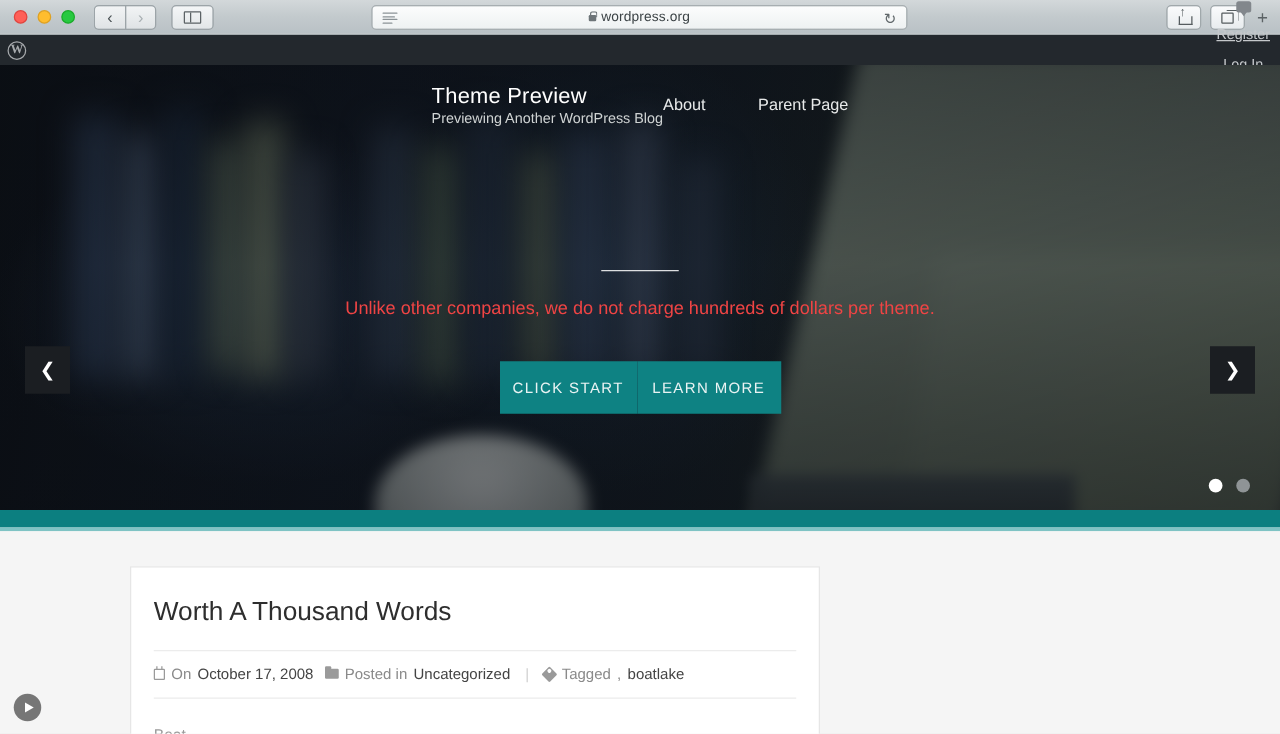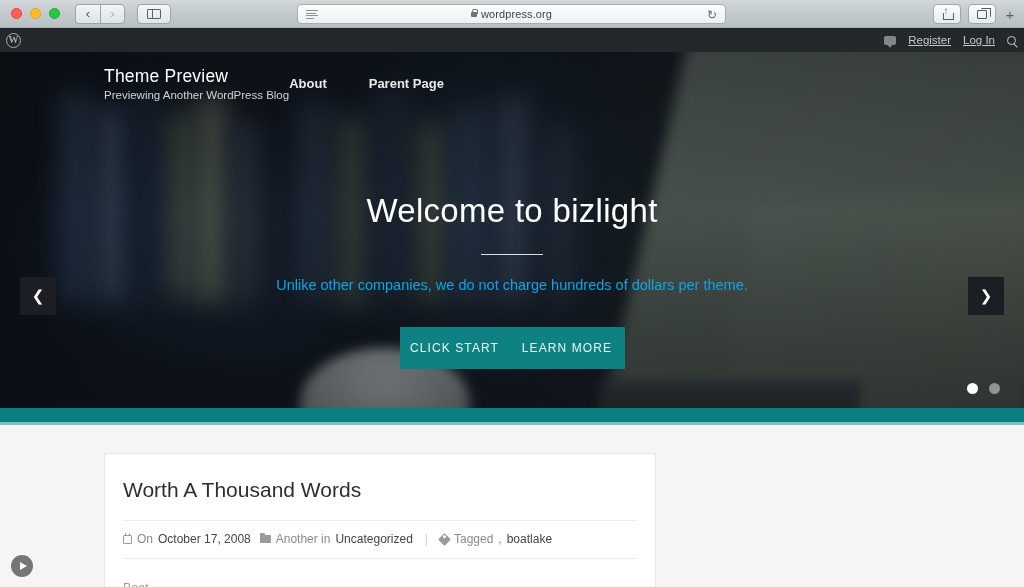--- a/index.html
+++ b/index.html
@@ -73,21 +73,21 @@
   .adminbar{
     position:relative; width:1024px; height:24px; background:#23282d;
     display:flex; align-items:center; color:#c5c8cb; font-size:11px;
   }
   .wp-logo{
     margin-left:6px; width:15px; height:15px; border-radius:50%;
     border:1.3px solid #a7aaad; color:#a7aaad;
     font-family:"Liberation Serif", serif; font-weight:bold; font-size:10px;
     display:flex; align-items:center; justify-content:center; line-height:1;
   }
-  .ab-right{ position:absolute; right:8px; display:flex; align-items:center; gap:12px; }
+  .ab-right{ position:absolute; right:8px; display:flex; align-items:center; gap:12px;flex-direction:column; }
   .comment-ico{ width:12px; height:9px; background:#82878c; border-radius:2px; position:relative; }
   .comment-ico:after{ content:""; position:absolute; left:3px; bottom:-3px; border-left:3px solid transparent; border-right:3px solid transparent; border-top:4px solid #82878c; }
   .ab-link{ color:#c5c8cb; font-size:11.5px; }
   .search-ico{ width:9px; height:9px; border:1.4px solid #c5c8cb; border-radius:50%; position:relative; }
   .search-ico:after{ content:""; position:absolute; right:-3px; bottom:-2.5px; width:5px; height:1.4px; background:#c5c8cb; transform:rotate(45deg); }
 
   
   .hero{
     position:relative; width:1024px; height:356px; overflow:hidden;
     background:#0d1016;
@@ -121,34 +121,34 @@
     position:absolute; left:600px; bottom:-18px; width:260px; height:46px;
     background:linear-gradient(180deg,#3b4348,#262c30); filter:blur(5px); opacity:.85;
   }
   .hero-tint{
     position:absolute; inset:0;
     background:linear-gradient(180deg, rgba(10,14,20,.55), rgba(10,14,20,.35) 45%, rgba(10,14,20,.55));
   }
 
   .hero-head{
     position:absolute; top:0; left:0; right:0; height:62px;
-    display:flex; align-items:center; justify-content:flex-start;
+    display:flex; align-items:center; justify-content:center;
     padding:0 104px; z-index:5;
   }
   .brand-title{ color:#fff; font-size:17.5px; font-weight:400; letter-spacing:.2px; line-height:1.3; }
   .brand-tag{ color:#cfd3d3; font-size:11.5px; margin-top:2px; }
-  .nav{ display:flex; gap:42px;font-weight:bold; }
+  .nav{ display:flex; gap:42px; }
   .nav a{ color:#e8eaea; font-size:13px; text-decoration:none; }
 
   .hero-body{
     position:absolute; left:0; right:0; top:140px; text-align:center; z-index:5;
   }
   .hero-title{ color:#fff; font-size:33px; font-weight:400; letter-spacing:.3px; }
   .hero-rule{ width:62px; height:1px; background:rgba(255,255,255,.85); margin:24px auto 22px; }
-  .hero-sub{ color:#0ea5e9; font-size:14.5px; font-weight:300; }
+  .hero-sub{ color:#ef4444; font-size:14.5px; font-weight:300; }
   .hero-btns{ margin-top:34px; display:flex; gap:0; justify-content:center; }
   .btn{
     background:#0e8283; color:#e9f3f3; border:none;
     font-size:12px; letter-spacing:1.1px; padding:14px 0; width:110px;
     font-family:"Liberation Sans", sans-serif; cursor:pointer;
   }
   .btn.wide{ width:115px; }
 
   .slider-arrow{
     position:absolute; top:225px; width:36px; height:38px;
@@ -283,21 +283,20 @@
       <div class="brand-title">Theme Preview</div>
       <div class="brand-tag">Previewing Another WordPress Blog</div>
     </div>
     <nav class="nav">
       <a href="#">About</a>
       <a href="#">Parent Page</a>
     </nav>
   </div>
 
   <div class="hero-body">
-    <h1 class="hero-title">Welcome to bizlight</h1>
     <div class="hero-rule"></div>
     <p class="hero-sub">Unlike other companies, we do not charge hundreds of dollars per theme.</p>
     <div class="hero-btns">
       <button class="btn">CLICK START</button>
       <button class="btn wide">LEARN MORE</button>
     </div>
   </div>
 
   <div class="slider-arrow prev">❮</div>
   <div class="slider-arrow next">❯</div>
@@ -315,21 +314,21 @@
   <article class="card">
     <h2 class="post-title">Worth A Thousand Words</h2>
     <div class="post-meta">
       <span class="meta-item">
         <span class="ico cal-ico"></span>
         <span>On</span>
         <span class="meta-strong">October 17, 2008</span>
       </span>
       <span class="meta-item">
         <span class="ico folder-ico"></span>
-        <span>Another in</span>
+        <span>Posted in</span>
         <span class="meta-strong">Uncategorized</span>
       </span>
       <span class="meta-sep">|</span>
       <span class="meta-item">
         <span class="ico tag-ico"></span>
         <span>Tagged</span>
         <span>,</span>
         <span class="meta-strong">boatlake</span>
       </span>
     </div>

